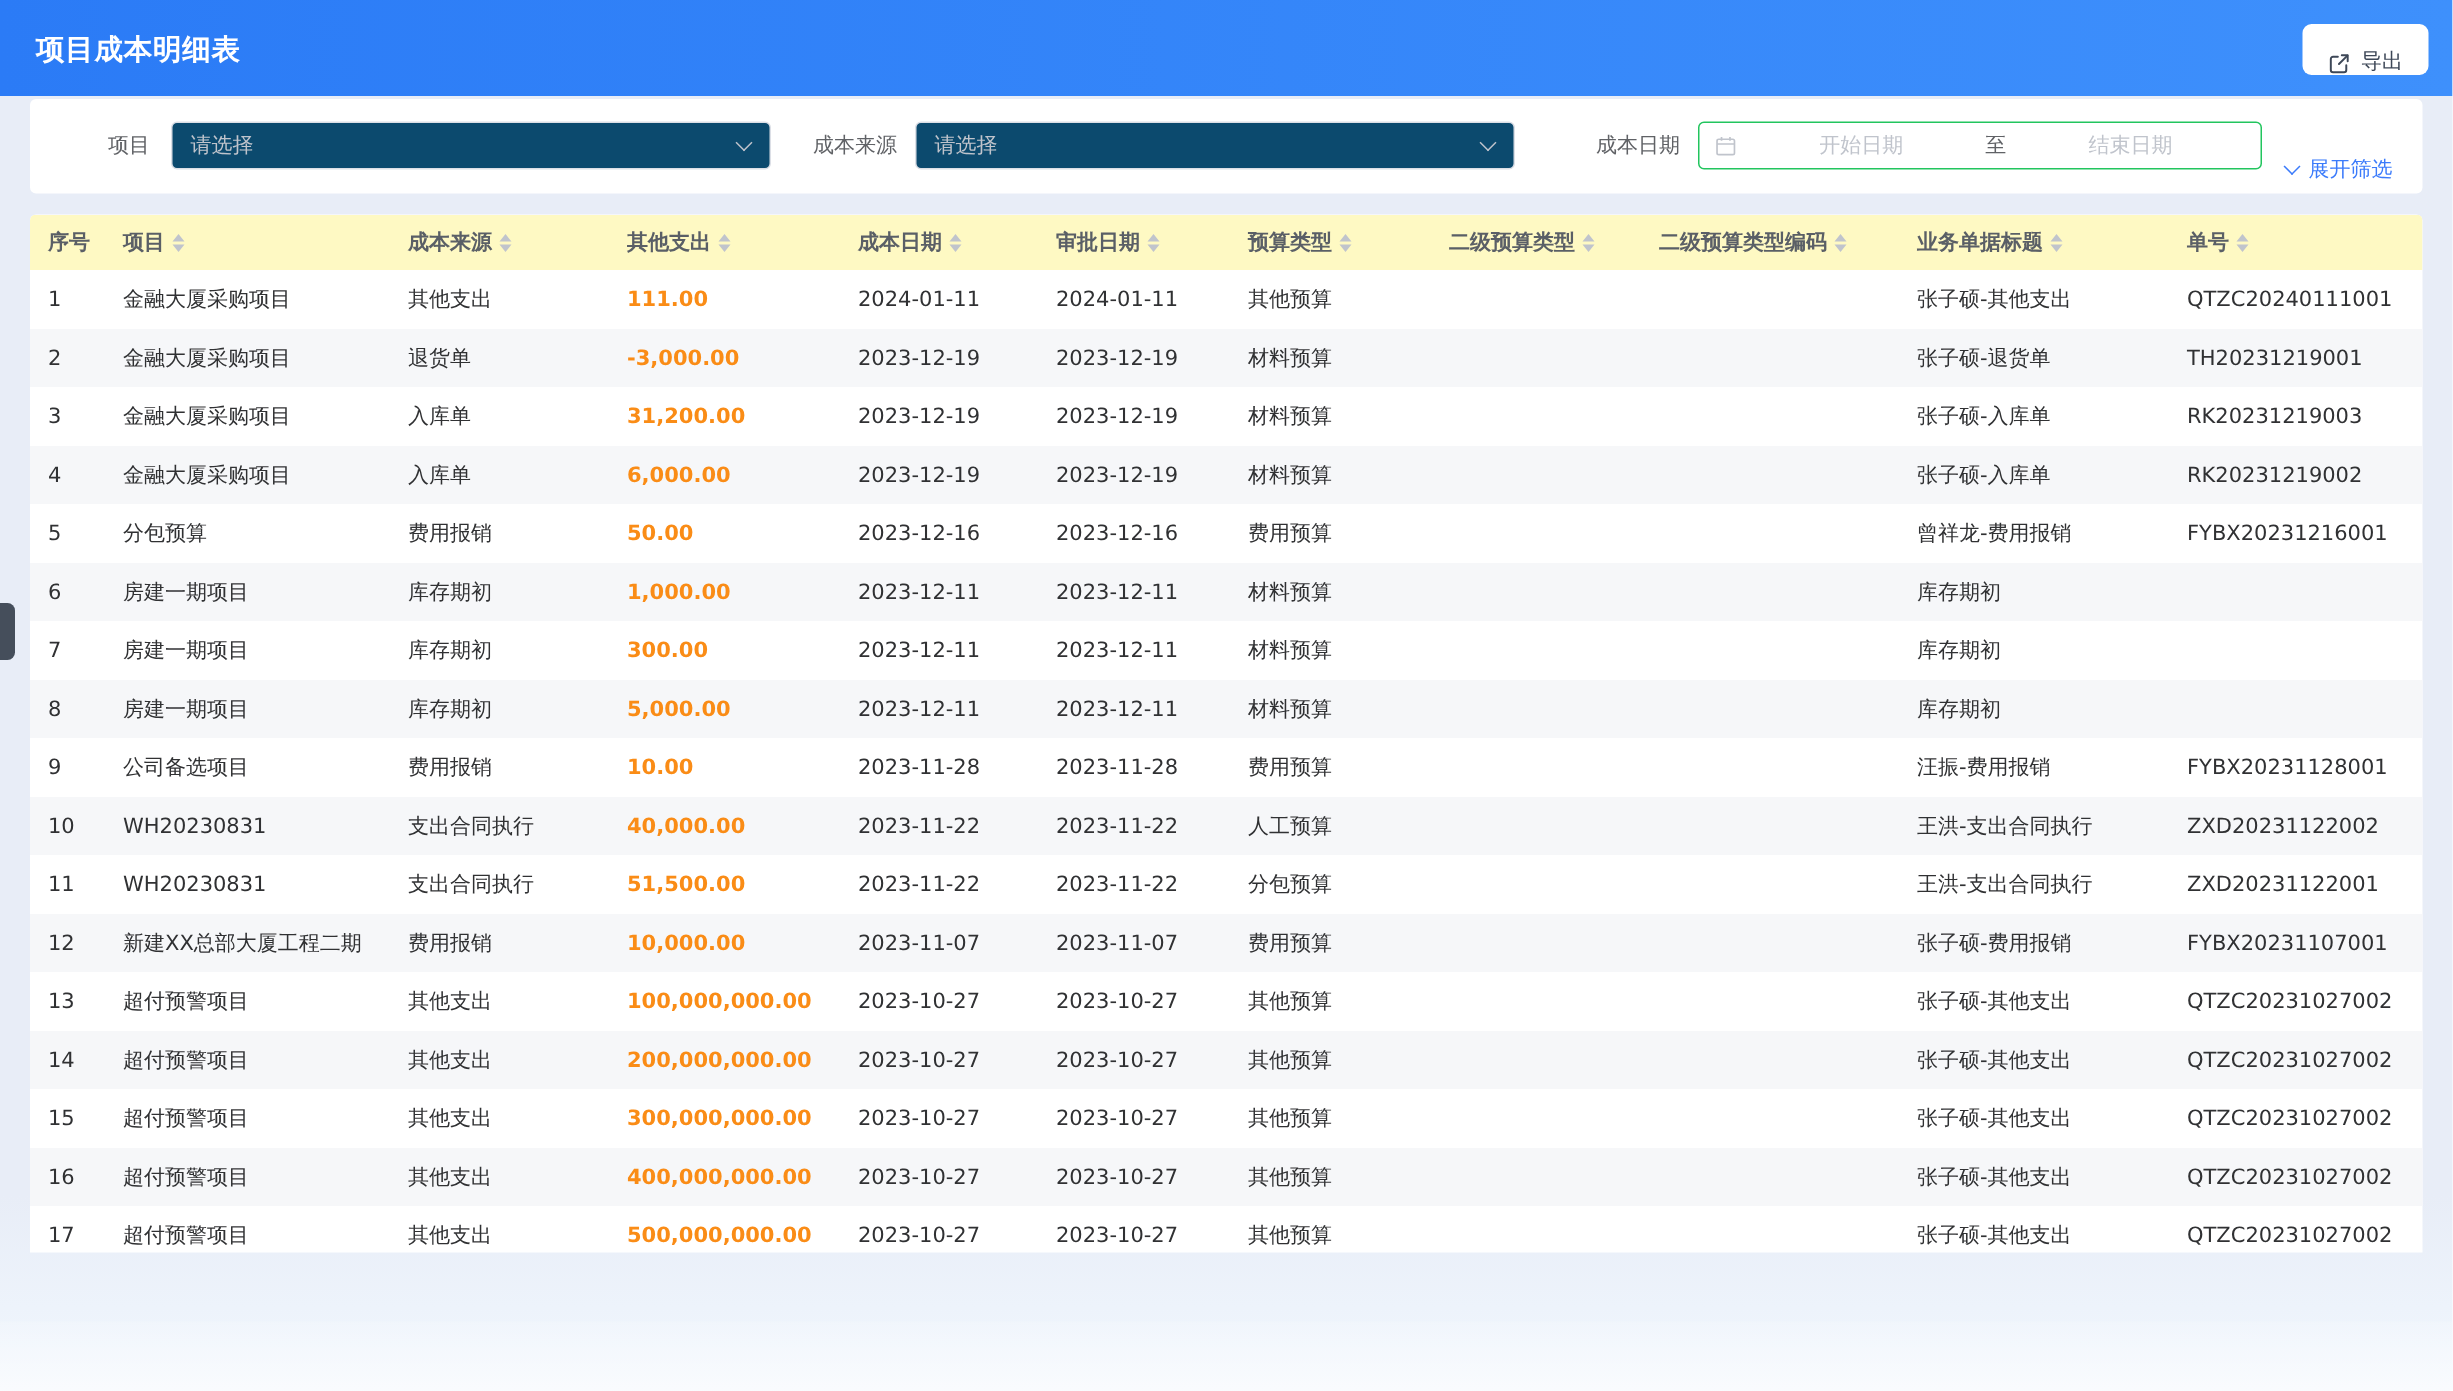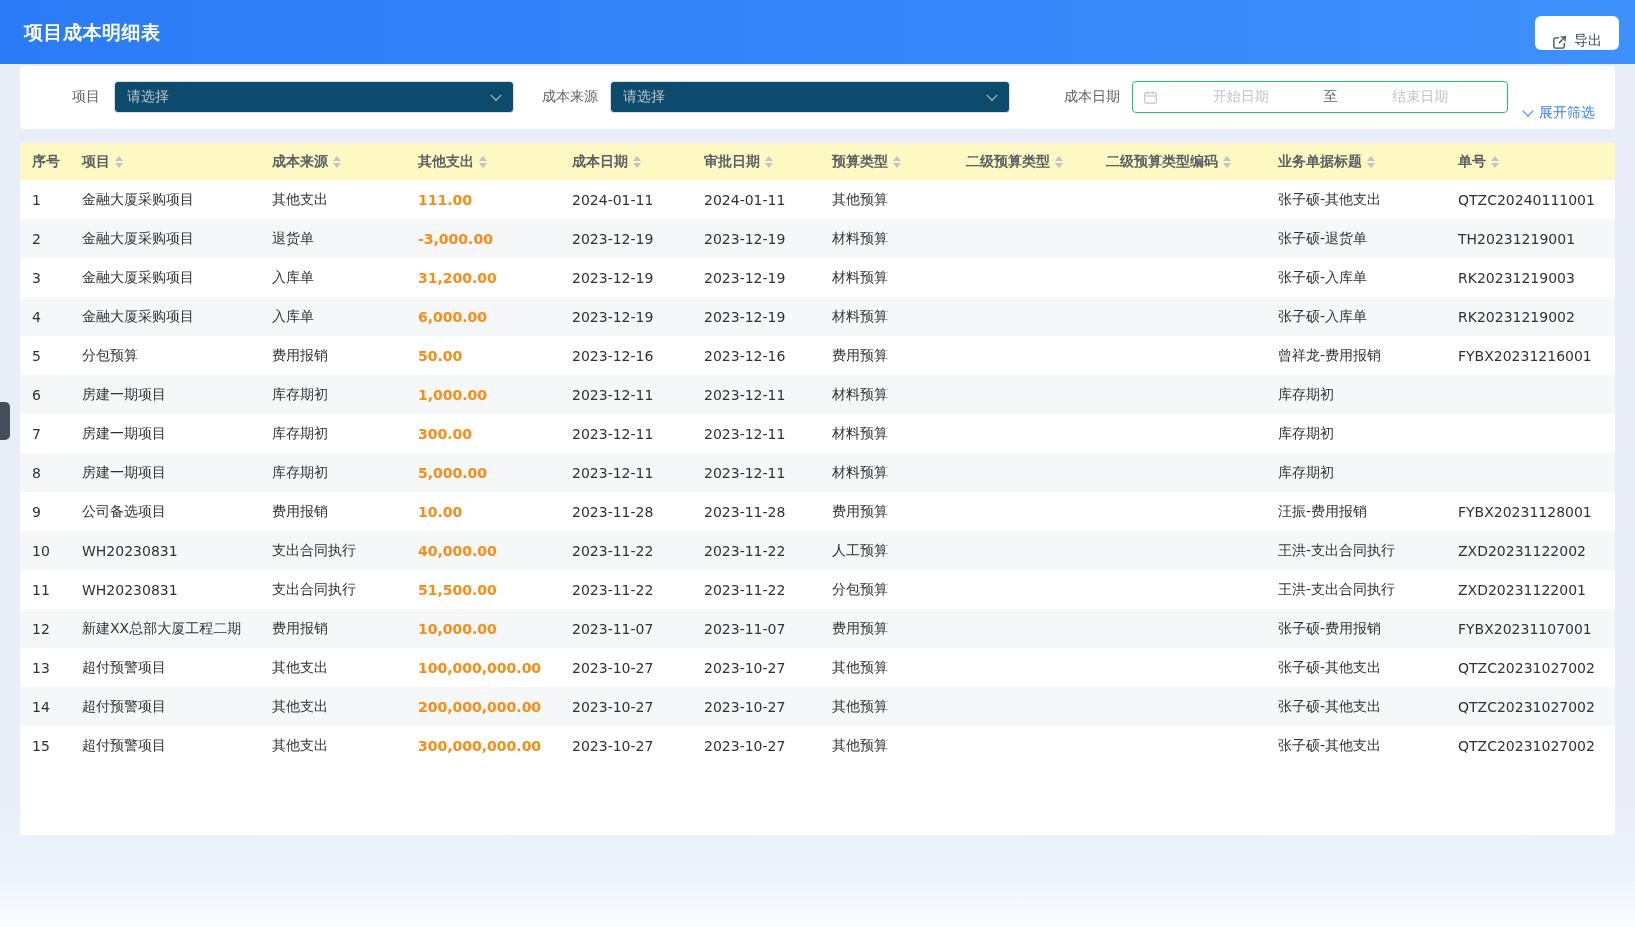--- a/index.html
+++ b/index.html
@@ -443,19 +443,45 @@
             <td>其他支出</td>
             <td class="amount">300,000,000.00</td>
             <td>2023-10-27</td>
             <td>2023-10-27</td>
             <td>其他预算</td>
             <td></td>
             <td></td>
             <td>张子硕-其他支出</td>
             <td>QTZC20231027002</td>
           </tr>
+          <tr>
+            <td>16</td>
+            <td>超付预警项目</td>
+            <td>其他支出</td>
+            <td class="amount">400,000,000.00</td>
+            <td>2023-10-27</td>
+            <td>2023-10-27</td>
+            <td>其他预算</td>
+            <td></td>
+            <td></td>
+            <td>张子硕-其他支出</td>
+            <td>QTZC20231027002</td>
+          </tr>
+          <tr>
+            <td>17</td>
+            <td>超付预警项目</td>
+            <td>其他支出</td>
+            <td class="amount">500,000,000.00</td>
+            <td>2023-10-27</td>
+            <td>2023-10-27</td>
+            <td>其他预算</td>
+            <td></td>
+            <td></td>
+            <td>张子硕-其他支出</td>
+            <td>QTZC20231027002</td>
+          </tr>
         </tbody>
     </table>
   </section>
 
   <div class="drawer-handle"></div>
   <div class="bg-bottom"></div>
 </div>
 
 </body></html>

